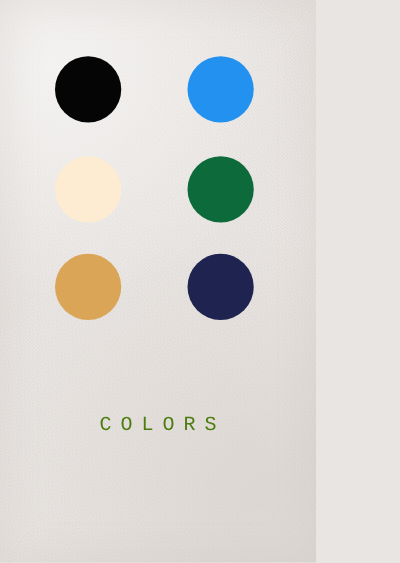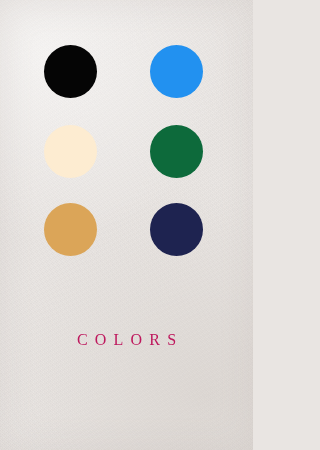--- a/index.html
+++ b/index.html
@@ -101,17 +101,17 @@
     <div class="swatch col-left row-2" style="background-color: rgb(253, 236, 209);"></div>
 
     <div class="swatch col-right row-2" style="background-color: rgb(13, 106, 59);"></div>
 
     <div class="swatch col-left row-3" style="background-color: rgb(219, 165, 88);"></div>
 
     <div class="swatch col-right row-3" style="background-color: rgb(30, 35, 80);"></div>
 
   </div>
 
-  <div class="caption" style="color: #be185d;">COLORS</div>
+  <div class="caption" style="color: #4d7c0f; font-family: Liberation Mono, monospace;">COLORS</div>
 
   <div class="paper-edge"></div>
 
 </div>
 
 </body></html>

